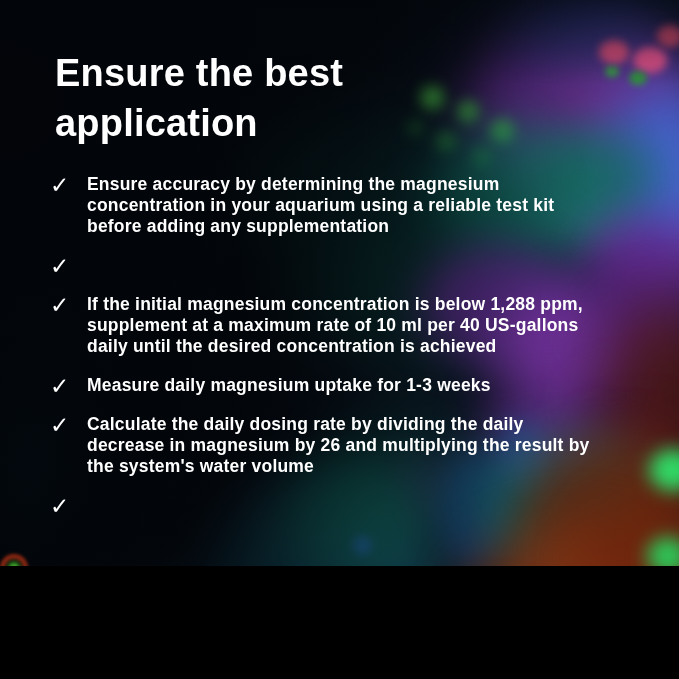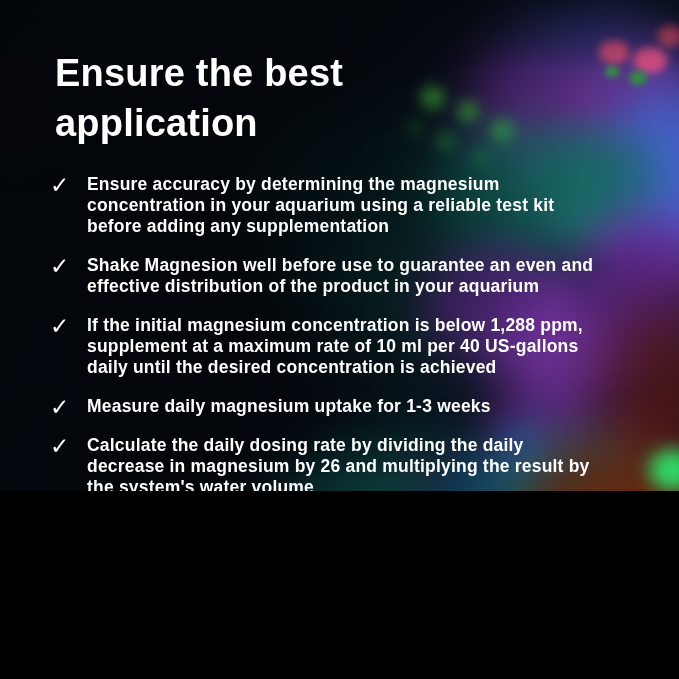--- a/index.html
+++ b/index.html
@@ -1,17 +1,17 @@
 <!DOCTYPE html>
 <html style="--text: #ffffff; --background-base: #05080d; --accent-purple: #8438b2; --accent-teal: #0f8a72; --accent-green: #55d84a; --accent-blue: #3d6fd8; --accent-pink: #e0517e; --accent-rust: #8f3410; --zoanthid-red: #c23a1a; --zoanthid-green: #46c22e;"><head>
 <meta charset="utf-8">
 <style>
   html,body{margin:0;padding:0;background:#000;}
   .stage{
-    position:relative;width:679px;height:491px;overflow:hidden;
+    position:relative;width:679px;height:566px;overflow:hidden;
     background:linear-gradient(105deg,#04070c 0%,#05090f 38%,#0a1220 66%,#0e1827 100%);
     font-family:"Liberation Sans","DejaVu Sans",sans-serif;color:#ffffff;
   }
   .layer{position:absolute;inset:0;}
   .blobs{z-index:1;}
   .blob{position:absolute;border-radius:50%;}
   .speckle{
     background-image:radial-gradient(circle,rgba(64,235,198,.6) 1.2px,rgba(0,0,0,0) 2.4px);
     background-size:8px 8px;
   }
@@ -129,22 +129,20 @@
     </header>
     <ul class="tips" id="tips-list">
         <li class="tip">
           <span class="check">✓</span>
           <div class="tip-text">Ensure accuracy by determining the magnesium
 concentration in your aquarium using a reliable test kit
 before adding any supplementation</div>
         </li>
         <li class="tip">
           <span class="check">✓</span>
-          <div class="tip-text">Shake Magnesion well before use to guarantee an even and
-effective distribution of the product in your aquarium</div>
         </li>
         <li class="tip">
           <span class="check">✓</span>
           <div class="tip-text">If the initial magnesium concentration is below 1,288 ppm,
 supplement at a maximum rate of 10 ml per 40 US-gallons
 daily until the desired concentration is achieved</div>
         </li>
         <li class="tip">
           <span class="check">✓</span>
           <div class="tip-text">Measure daily magnesium uptake for 1-3 weeks</div>

